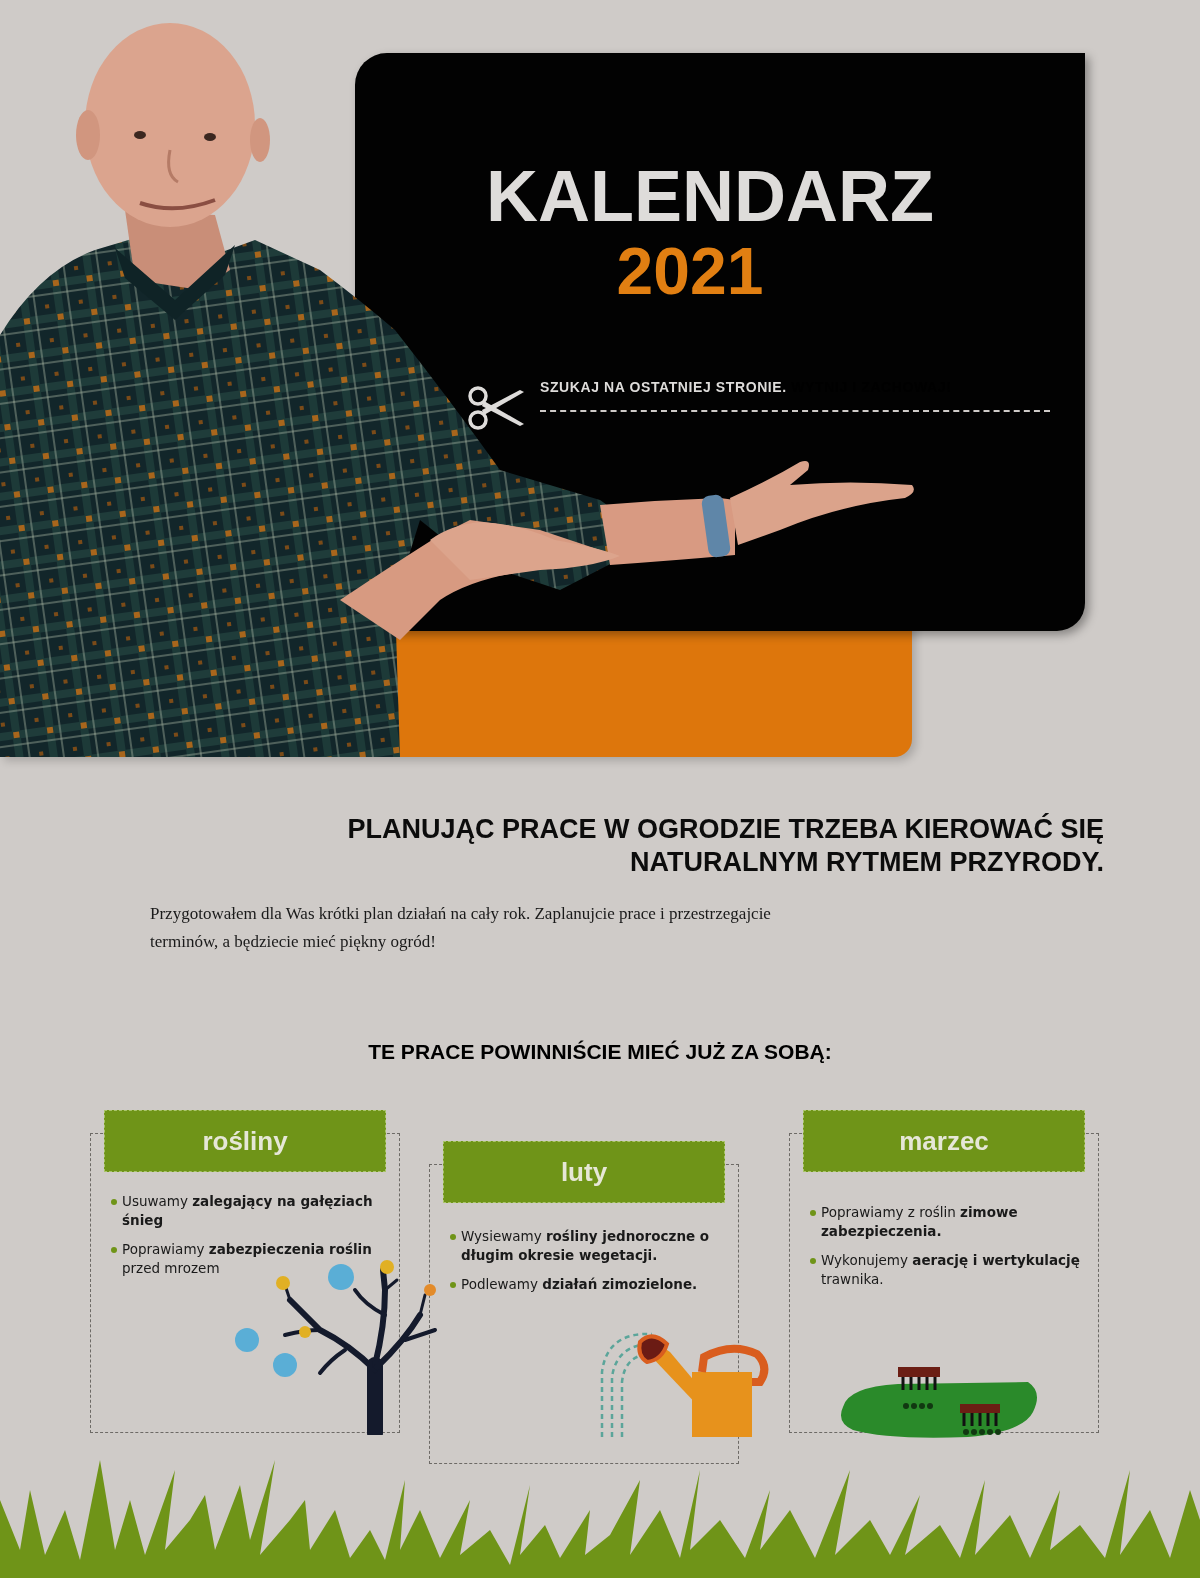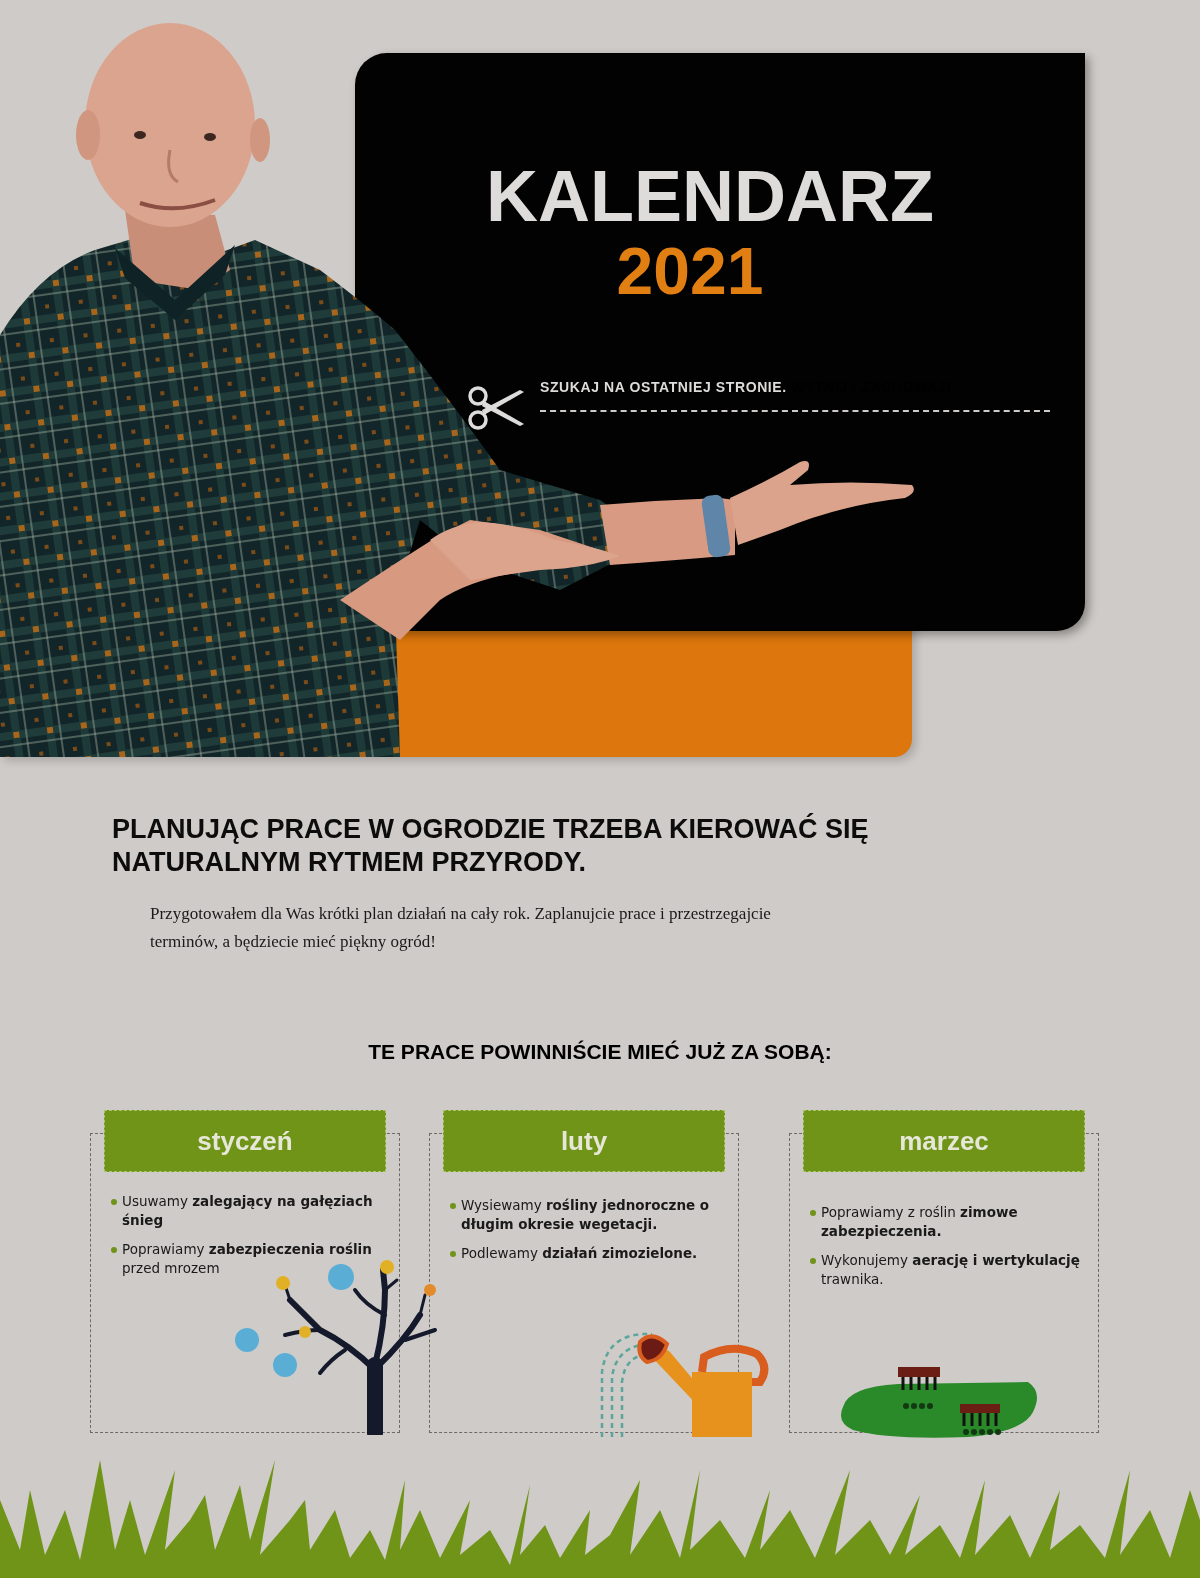--- a/index.html
+++ b/index.html
@@ -50,21 +50,21 @@
   }
   .person { position: absolute; left: 0; top: 0; width: 940px; height: 760px; }
   .ambassador {
     position: absolute; left: 443px; top: 664px;
     font-family: "Liberation Sans", sans-serif; font-weight: bold; color: #0a0a0a;
   }
   .amb-name { font-size: 24px; display: block; letter-spacing: 0.3px; }
   .amb-role { font-size: 18px; display: block; margin-top: 6px; letter-spacing: 0.4px; }
 
   .intro-head {
-    position: absolute; left: 112px; top: 813px; width: 1000px; text-align: left;
+    position: absolute; left: 104px; top: 813px; width: 1000px; text-align: right;
     font-family: "Liberation Sans", sans-serif; font-weight: bold;
     font-size: 27px; line-height: 33px; color: #0c0c0c;
   }
   .intro-text {
     position: absolute; left: 150px; top: 900px; width: 900px; text-align: left;
     font-family: Liberation Serif, serif;
     font-size: 17px; line-height: 28px; color: #1a1a1a;
   }
   .section-head {
     position: absolute; left: 200px; top: 1040px; width: 800px; text-align: center;
@@ -165,28 +165,28 @@
 </div>
 <div class="intro-text">
   <div>Przygotowałem dla Was krótki plan działań na cały rok. Zaplanujcie prace i przestrzegajcie</div>
   <div>terminów, a będziecie mieć piękny ogród!</div>
 </div>
 
 <div class="section-head">TE PRACE POWINNIŚCIE MIEĆ JUŻ ZA SOBĄ:</div>
 
 <div class="month-card" style="left:104px;">
   <div class="month-frame"></div>
-  <div class="month-head">styczeń</div>
+  <div class="month-head">rośliny</div>
   <ul class="month-items">
     <li><span>Usuwamy </span><b>zalegający na gałęziach śnieg</b></li>
     <li><span>Poprawiamy </span><b>zabezpieczenia roślin</b><span> przed mrozem</span></li>
   </ul>
 </div>
 
-<div class="month-card" style="left:443px;">
+<div class="month-card" style="left:443px;margin-top:31px;">
   <div class="month-frame"></div>
   <div class="month-head">luty</div>
   <ul class="month-items" style="top:86px;">
     <li><span>Wysiewamy </span><b>rośliny jednoroczne o długim okresie wegetacji.</b></li>
     <li><span>Podlewamy </span><b>działań zimozielone.</b></li>
   </ul>
 </div>
 
 <div class="month-card" style="left:803px;">
   <div class="month-frame"></div>

